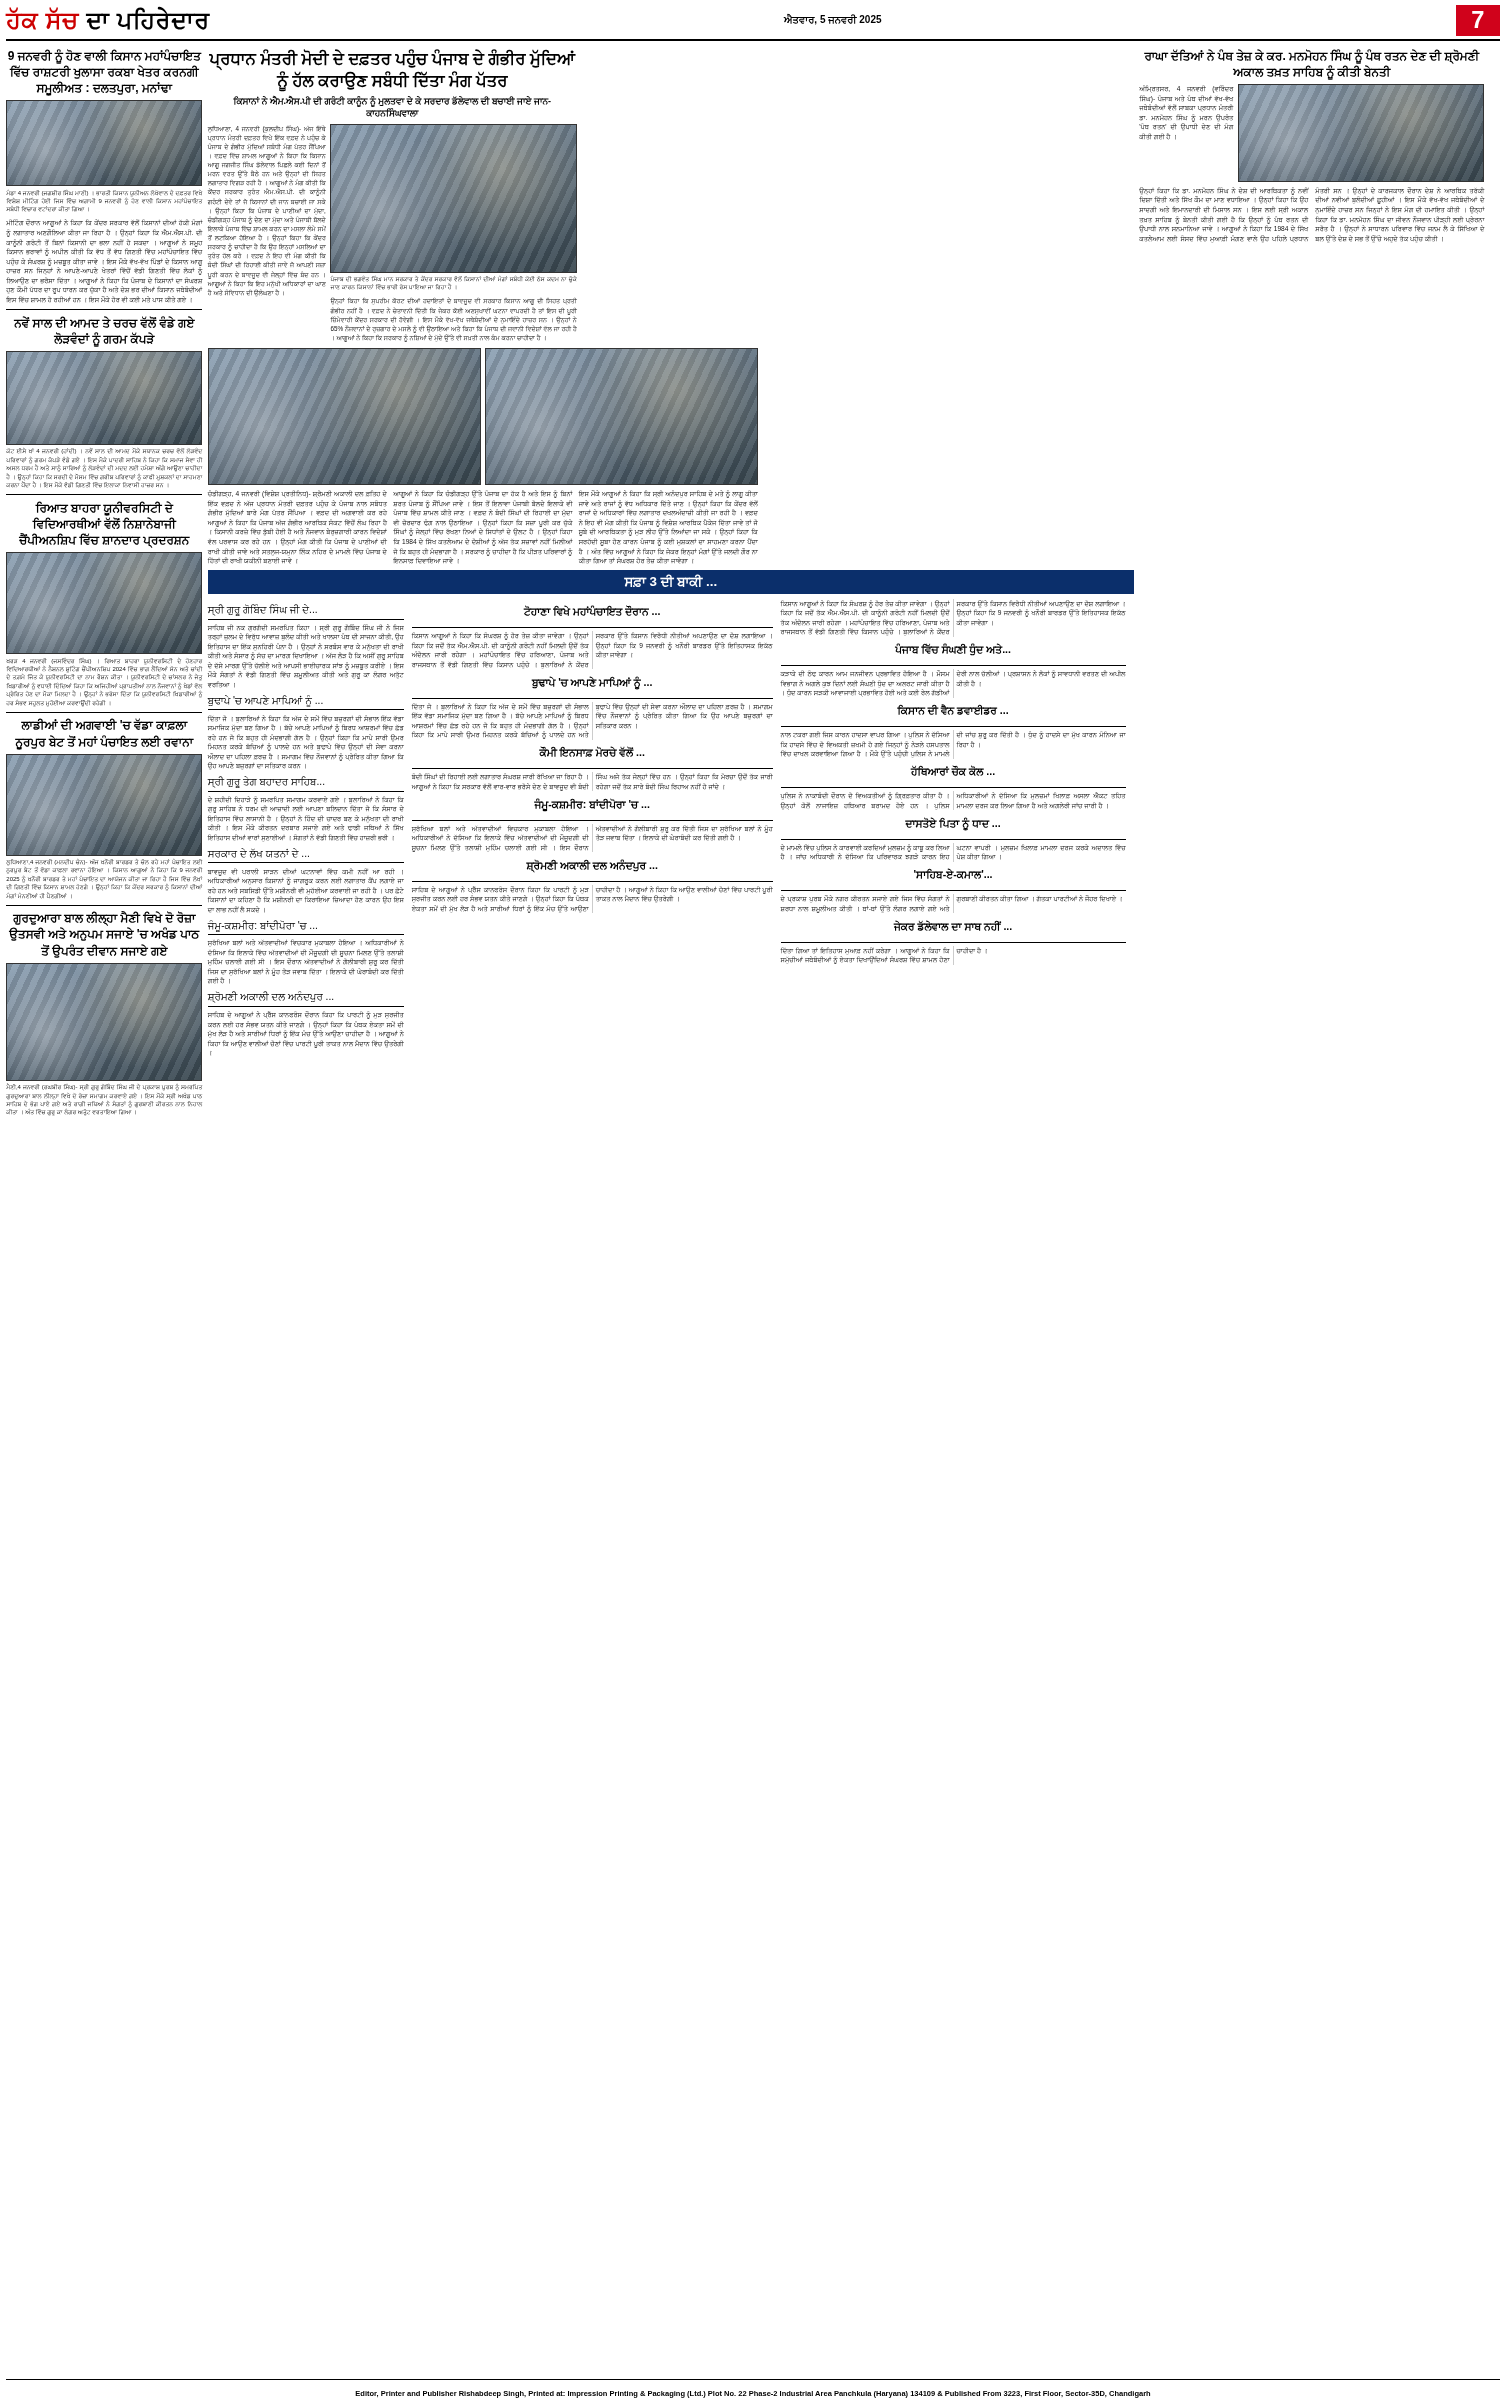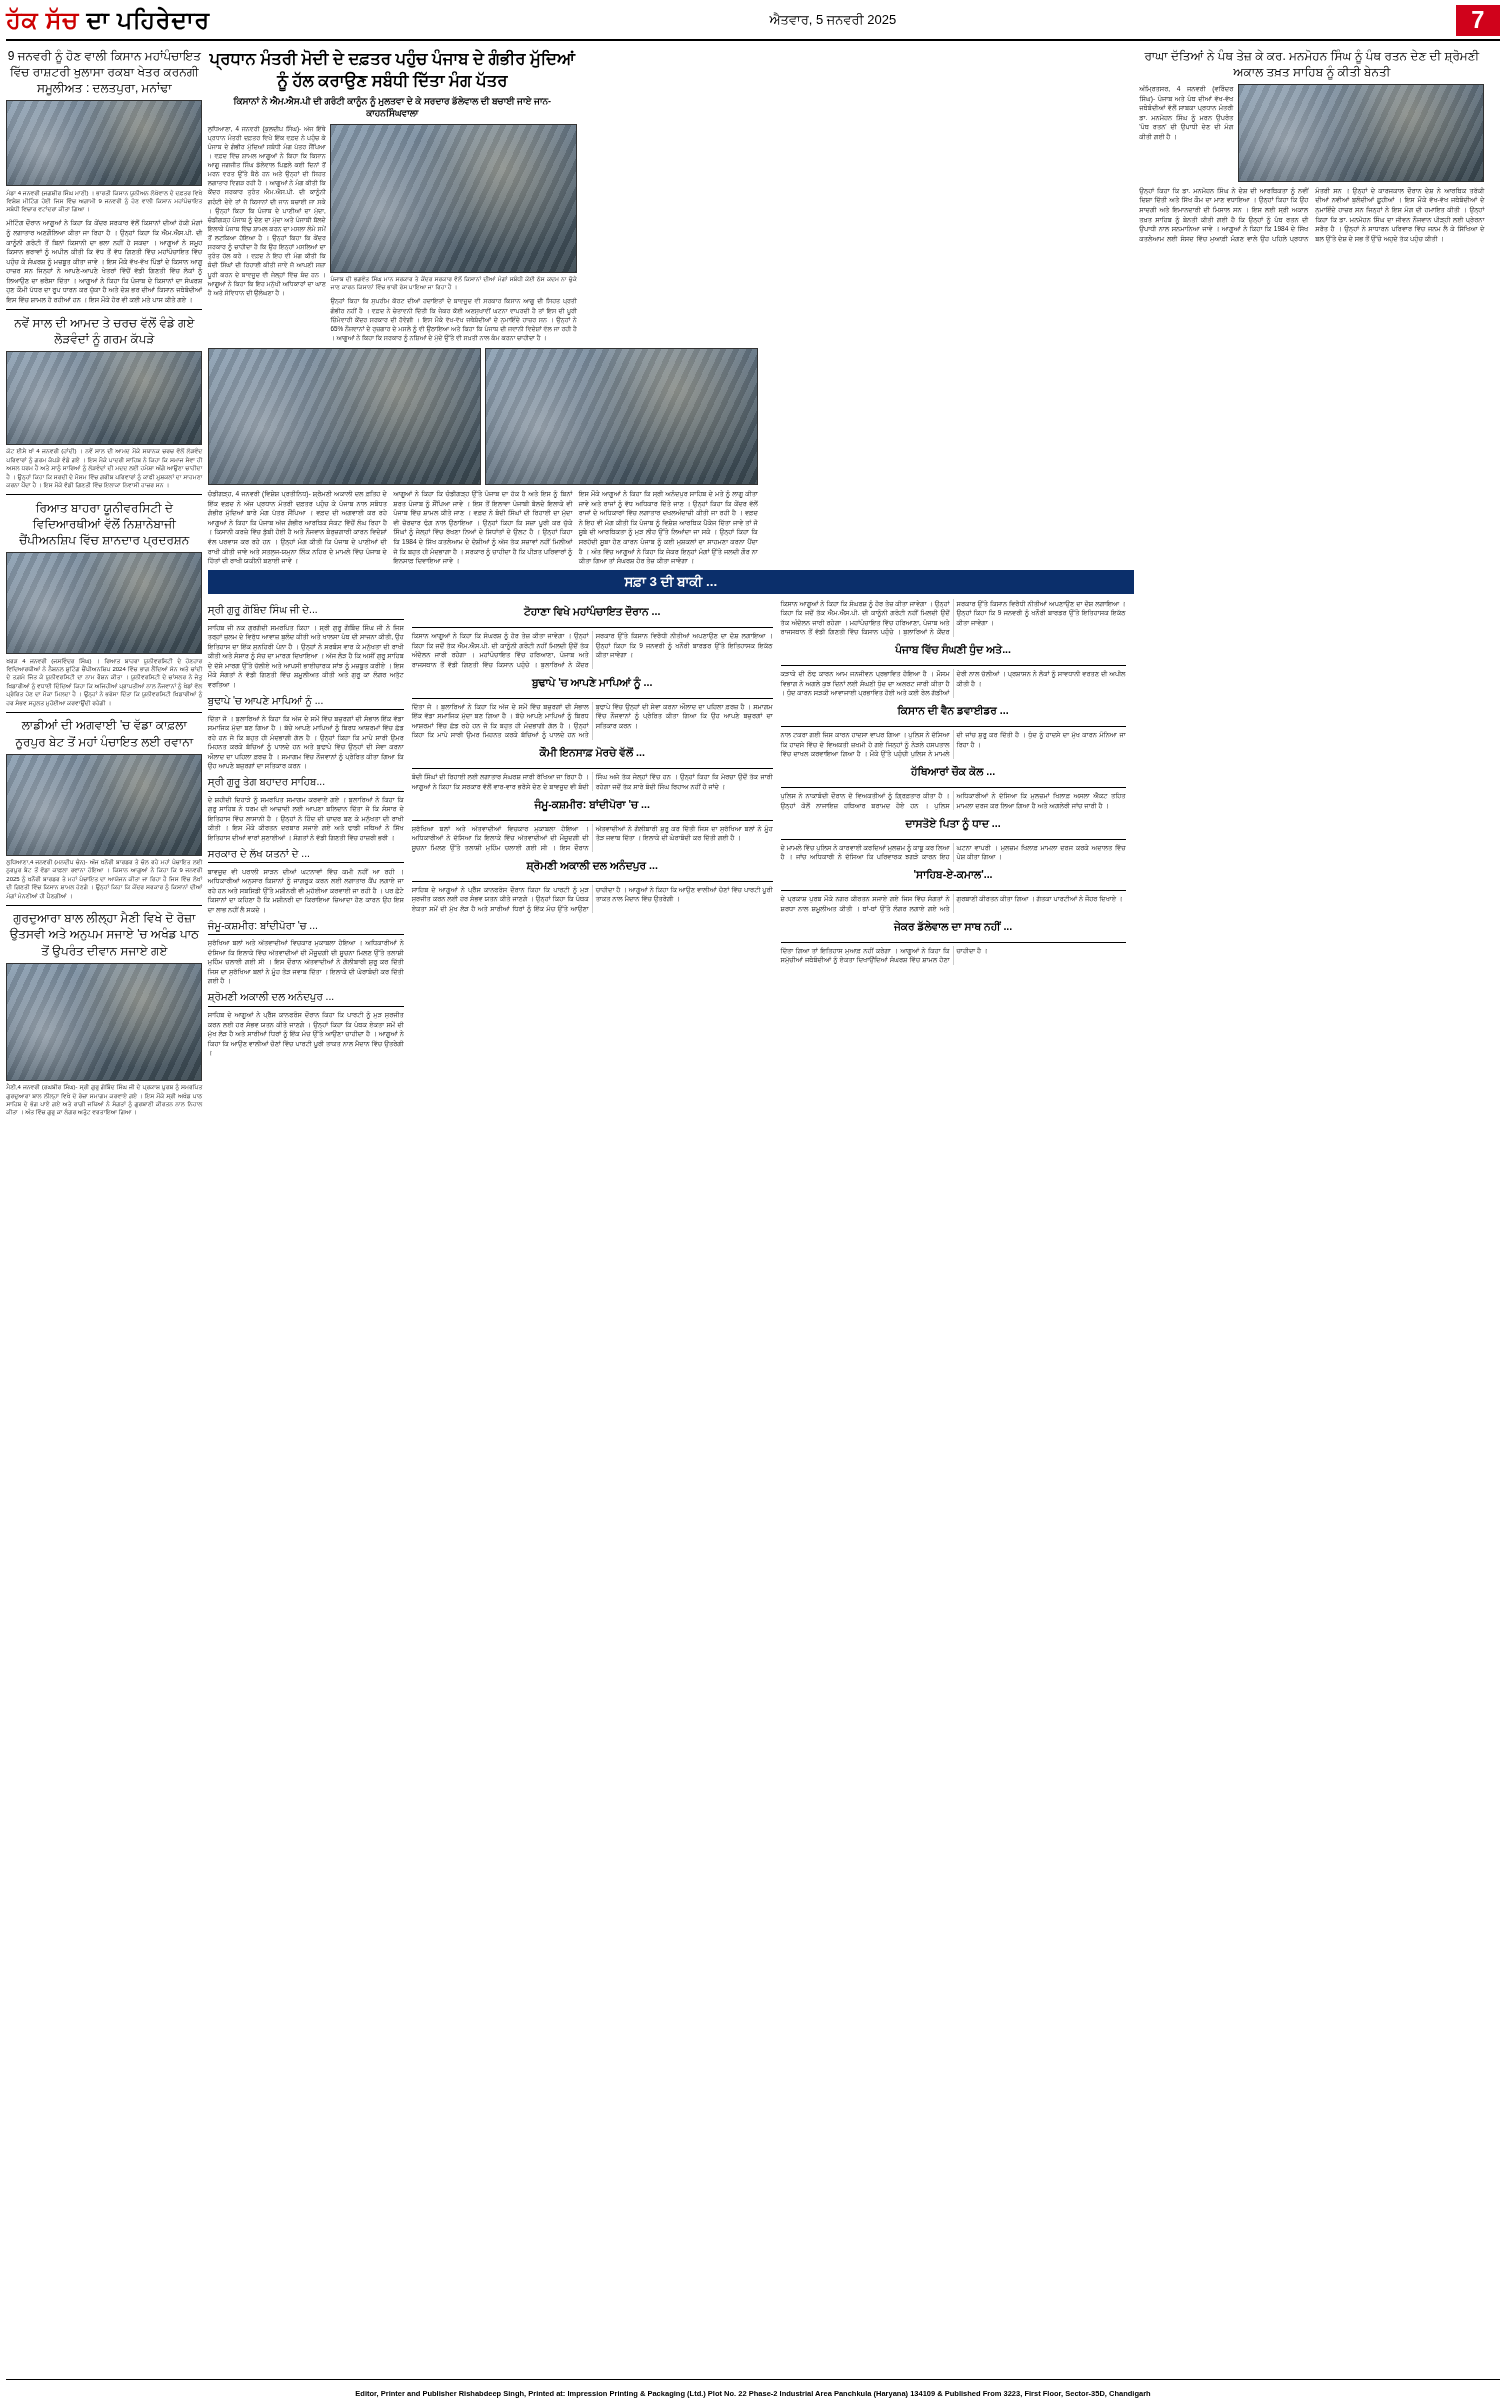--- a/index.html
+++ b/index.html
@@ -1,26 +1,26 @@
 <!DOCTYPE html>
 <html style="font-size:12.6px"><head>
 <meta charset="utf-8">
 <style>
   html,body{margin:0;padding:0;background:#fff;}
   body{font-family:"Liberation Sans",sans-serif;}
   .page{width:1506px;height:2401px;position:relative;background:#fff;box-sizing:border-box;padding:4.7px 6.3px;}
   .masthead{display:flex;align-items:center;justify-content:space-between;border-bottom:2.4px solid #000;padding-bottom:3.1px;}
   .logo{font-size:23.6px;font-weight:bold;color:#c00;letter-spacing:0.8px;}
   .logo .b{color:#000;}
-  .date{font-size:13px;font-weight:normal;}
+  .date{font-size:10px;font-weight:bold;}
   .pagenum{background:#d0021b;color:#fff;font-size:23.6px;font-weight:bold;width:44px;height:31px;display:flex;align-items:center;justify-content:center;}
   .cols{display:flex;gap:5.5px;margin-top:3.9px;}
   .col{box-sizing:border-box;}
   .c1{width:196px;}
-  .hl{font-size:12px;font-weight:normal;line-height:1.35;text-align:center;margin:3.1px 0 3.9px;}
+  .hl{font-size:12px;font-weight:bold;line-height:1.35;text-align:center;margin:3.1px 0 3.9px;}
   .hl-lg{font-size:16.5px;font-weight:bold;line-height:1.35;text-align:center;margin:2.4px 0 4.7px;}
   .sub{font-size:9px;font-weight:bold;text-align:center;margin:1.6px 0 3.9px;line-height:1.3;}
   .body{font-size:6.6px;line-height:1.45;text-align:justify;color:#111;}
   .photo{width:100%;background:linear-gradient(160deg,#8ea2b5,#5d6f80 45%,#39474f);position:relative;border:0.8px solid #333;box-sizing:border-box;overflow:hidden;}
   .photo .ph-in{position:absolute;inset:0;background:
       radial-gradient(circle at 20% 60%, rgba(255,255,255,.35), transparent 40%),
       radial-gradient(circle at 70% 30%, rgba(255,230,180,.3), transparent 45%),
       repeating-linear-gradient(115deg, rgba(0,0,0,.12) 0 5.5px, rgba(255,255,255,.07) 5.5px 11.8px);}
   .cap{font-size:6px;line-height:1.4;text-align:justify;margin:2.4px 0 4.7px;color:#111;}
   .rule{border-top:0.8px solid #000;margin:4.7px 0;}

